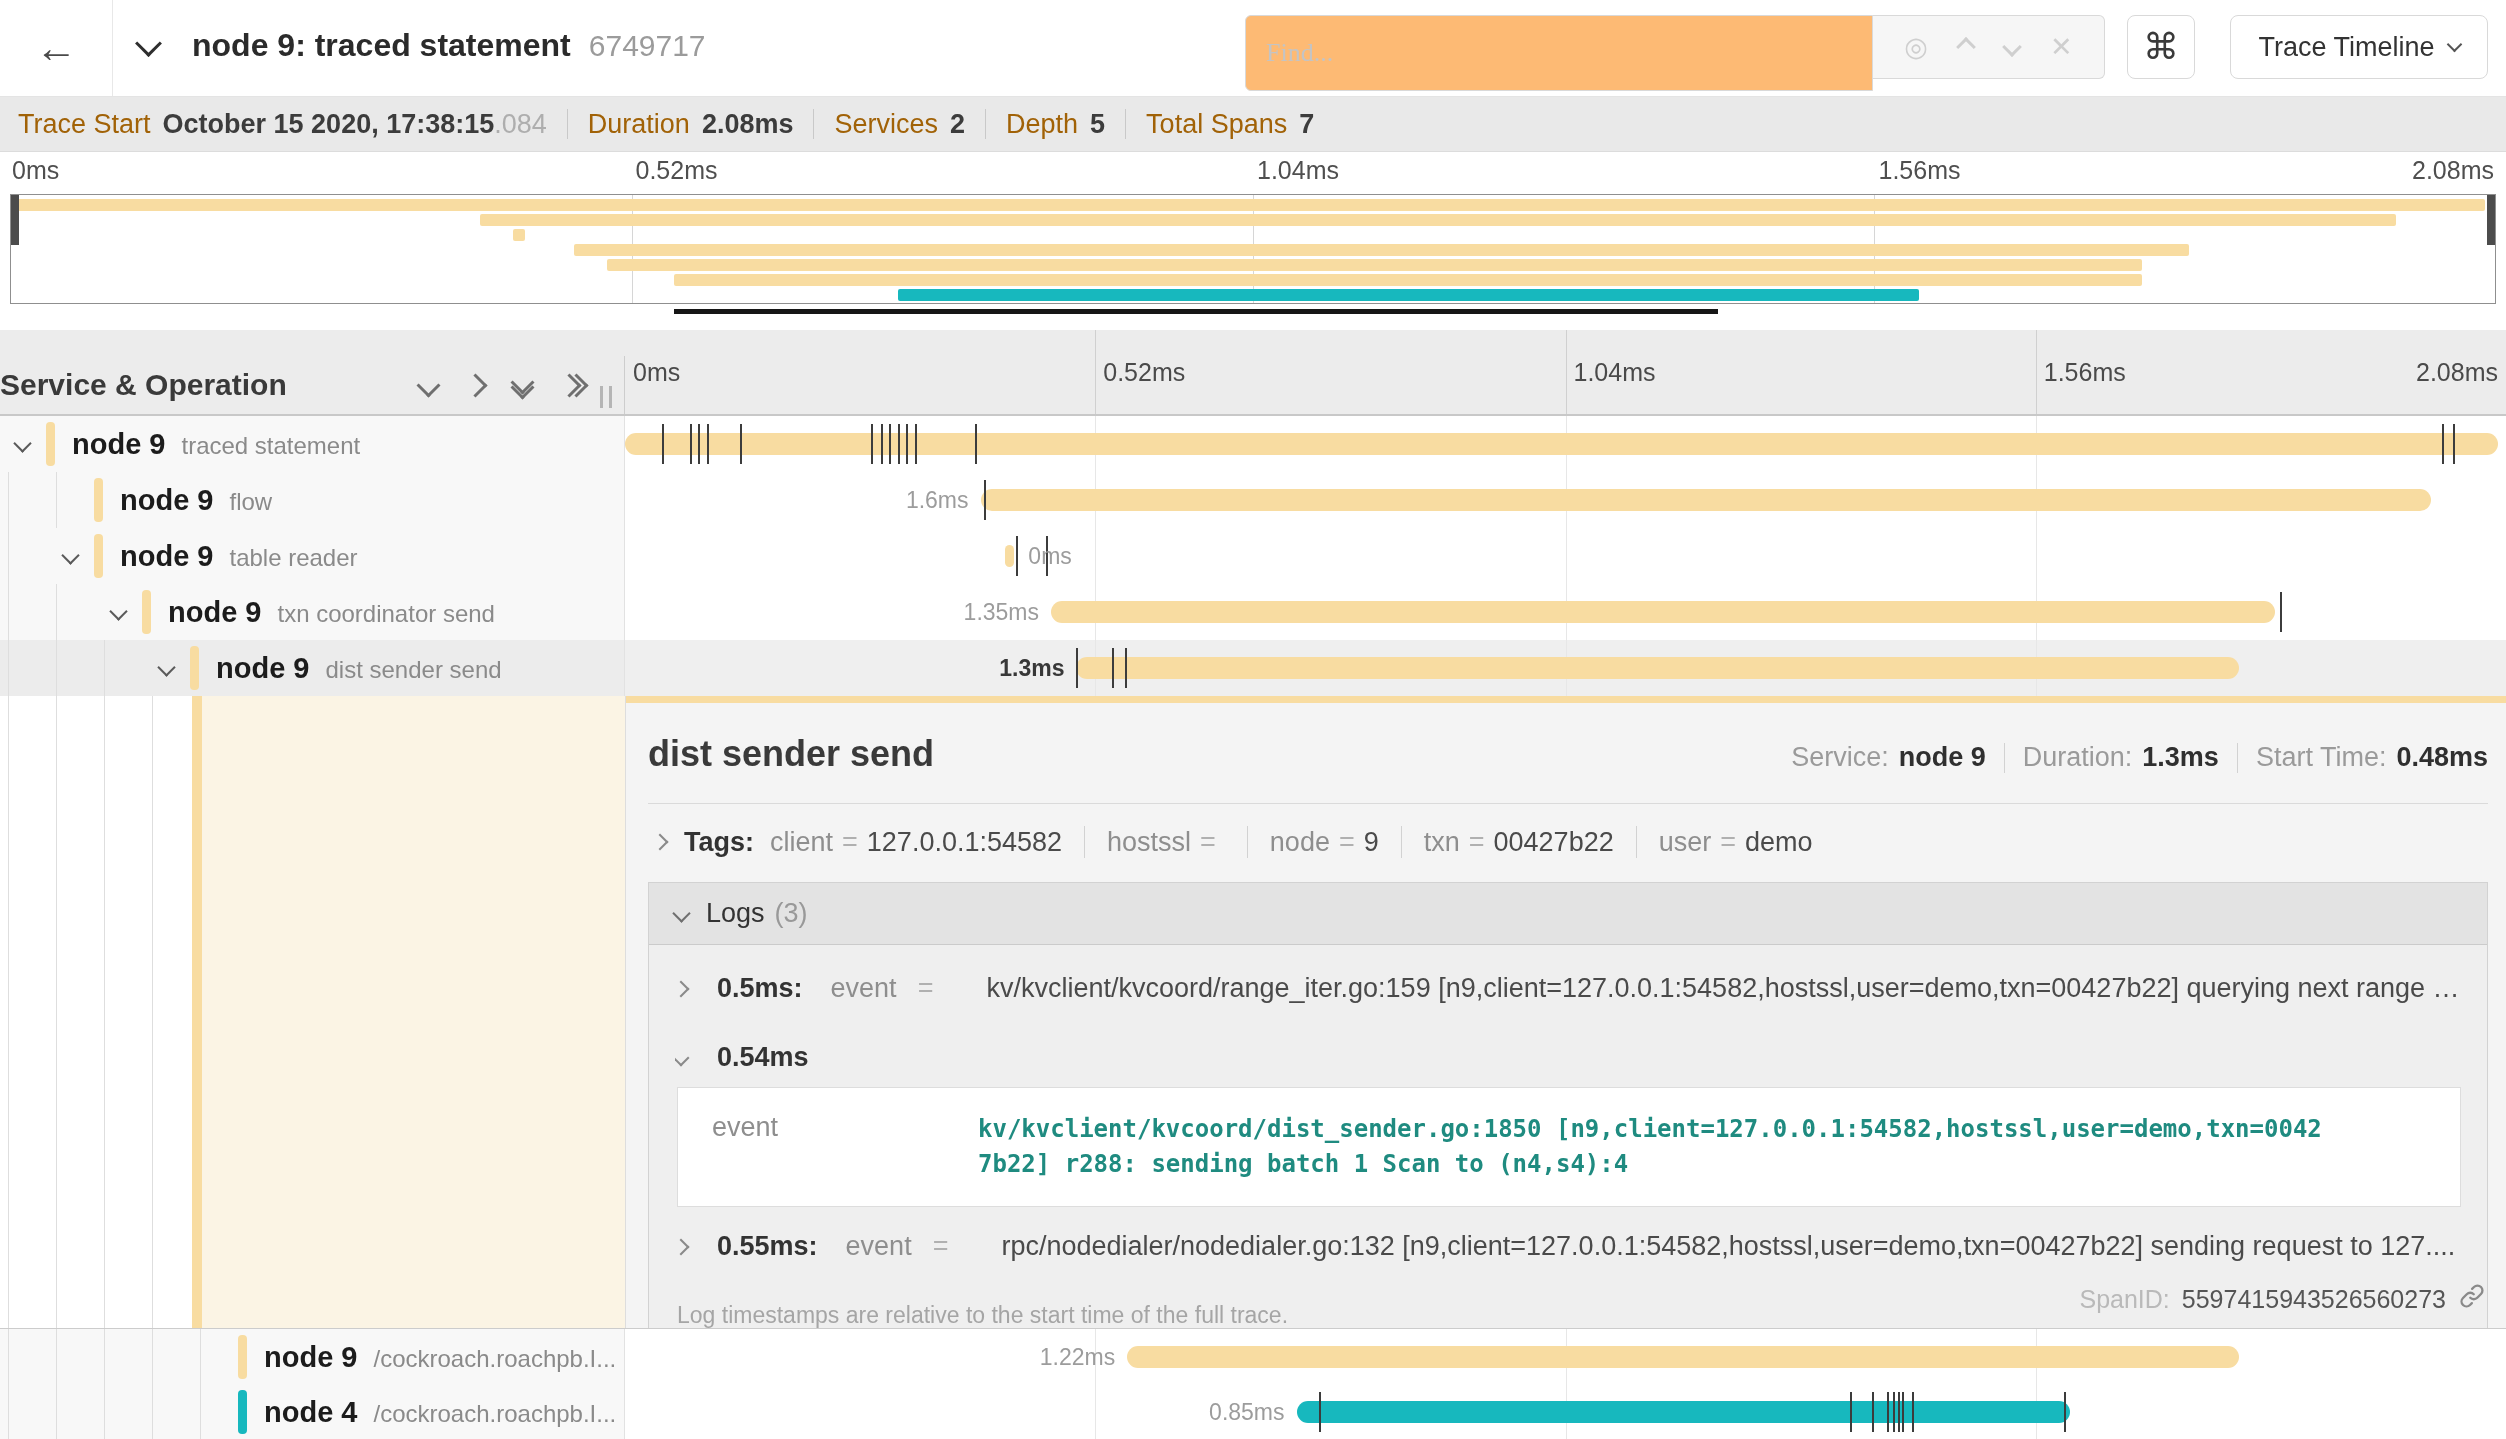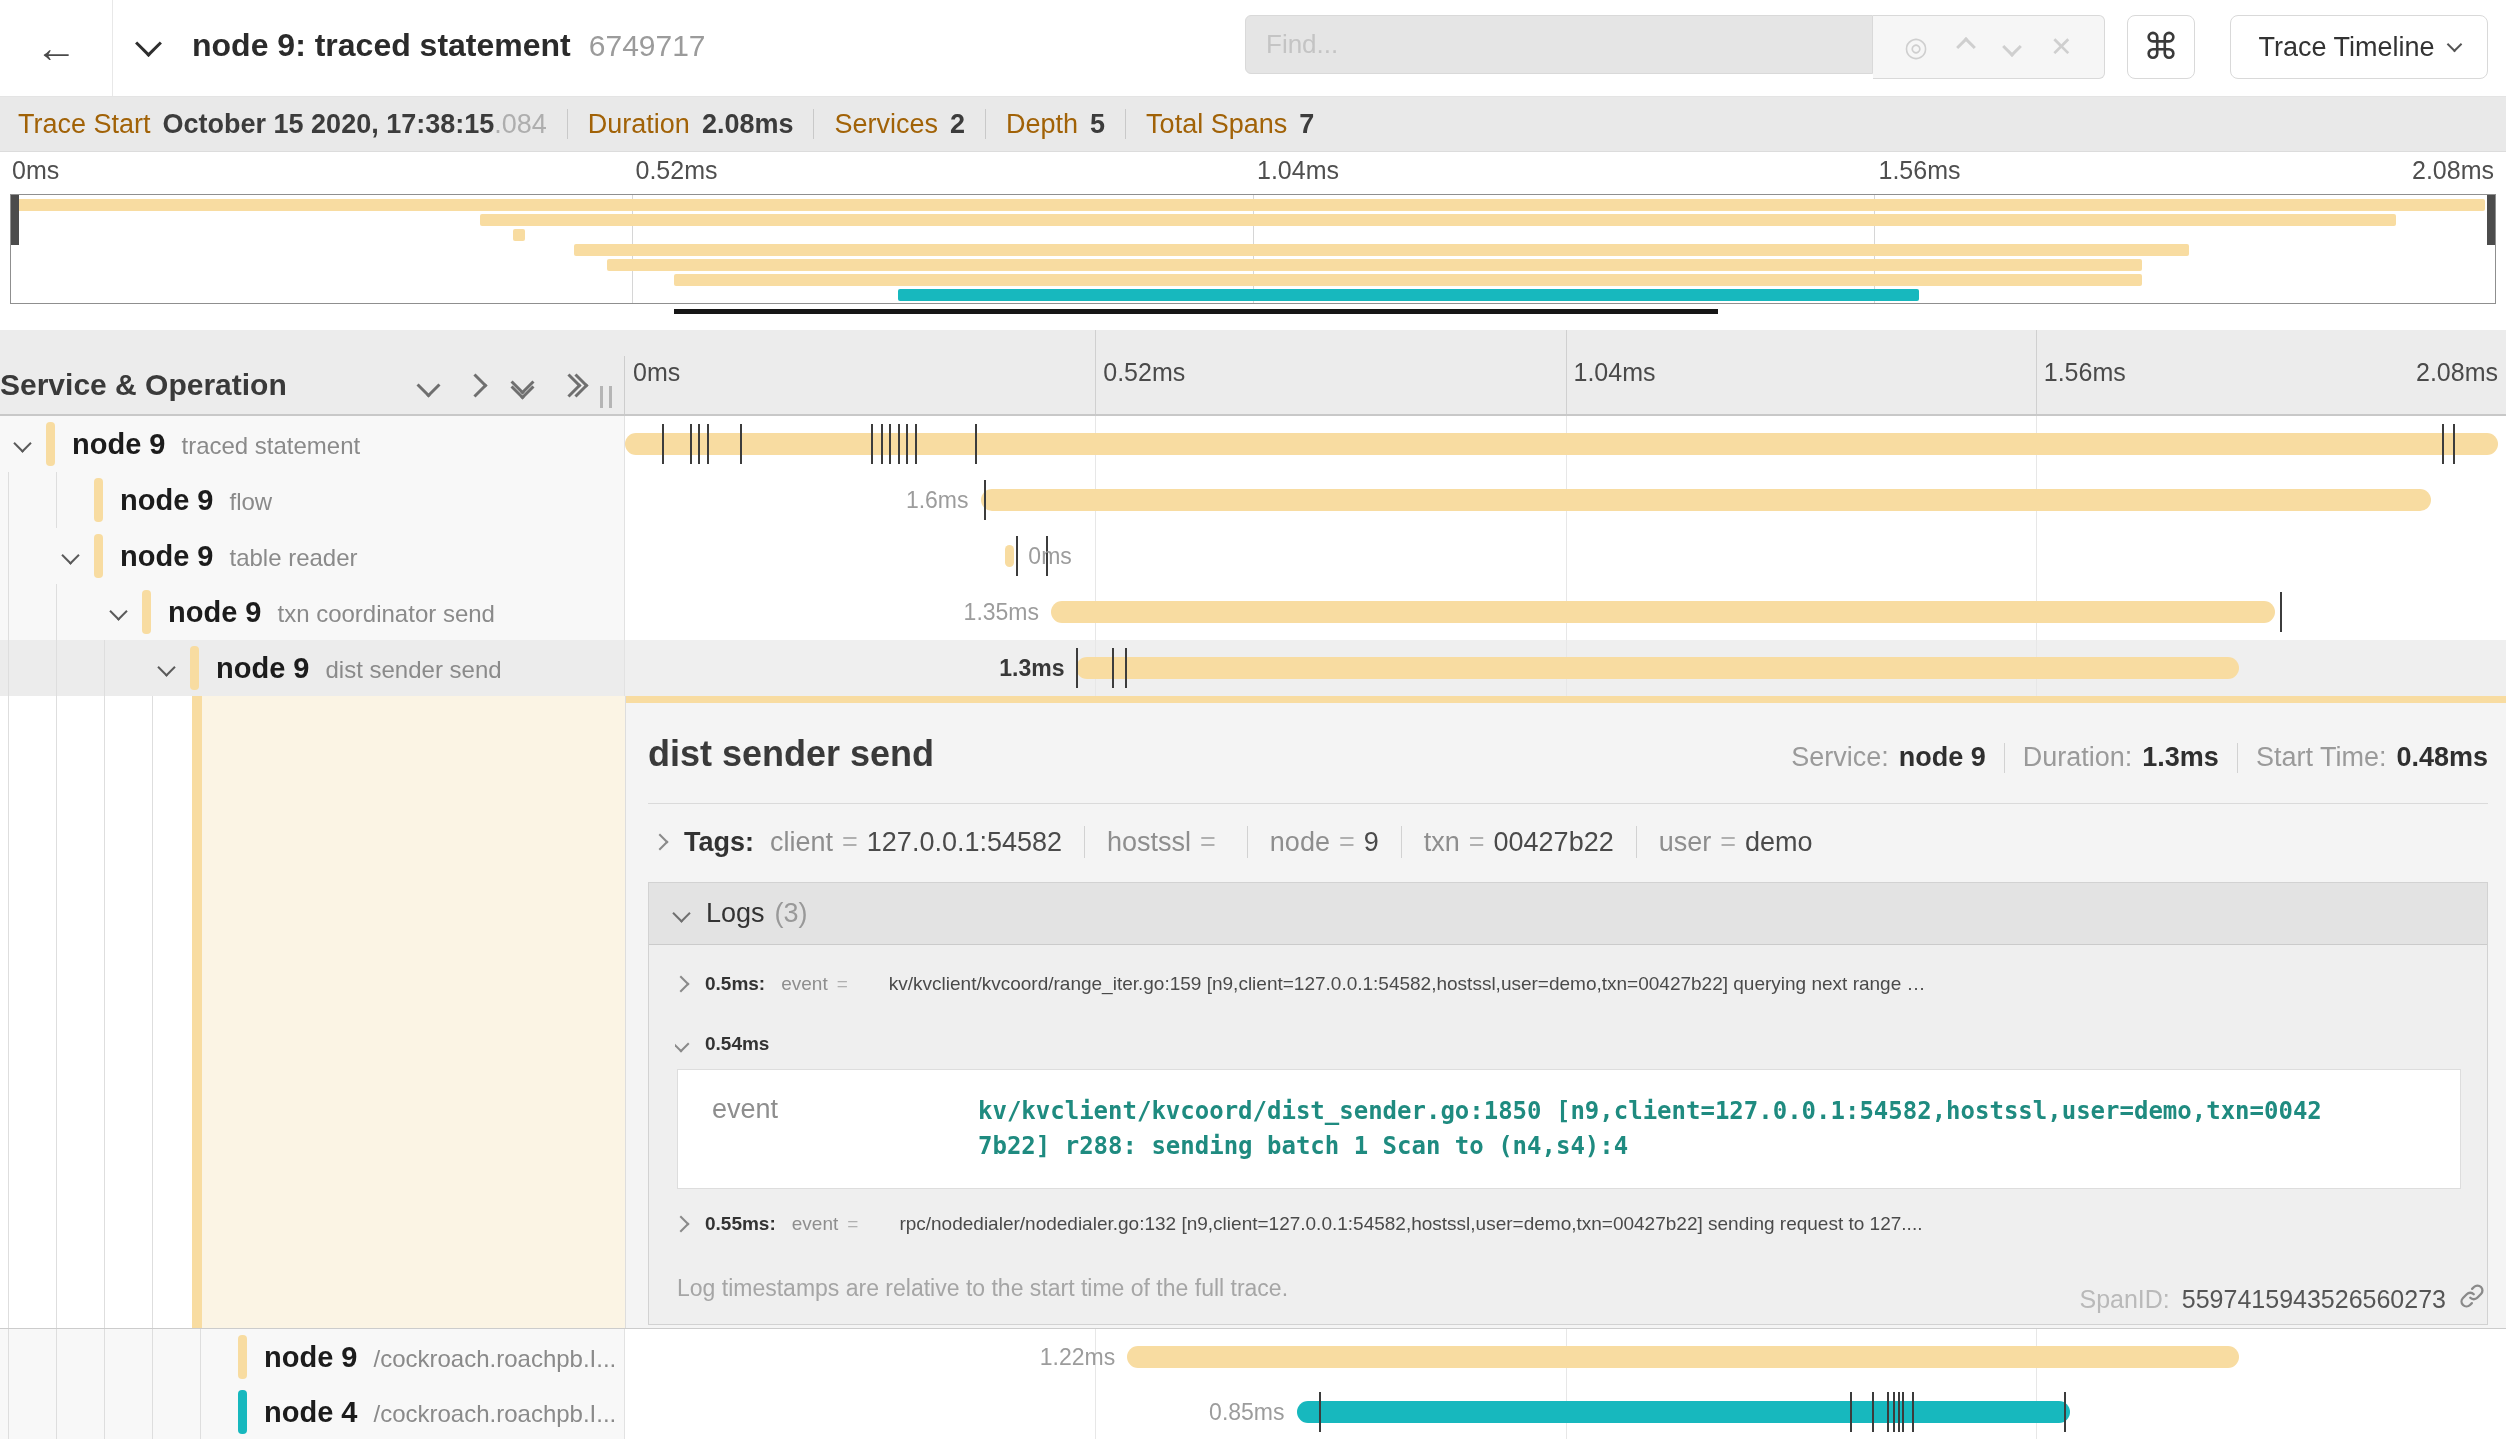--- a/index.html
+++ b/index.html
@@ -14,21 +14,21 @@
   .chev.sm{width:13px;height:13px;border-width:2.5px;}
 
   
   #topbar{position:absolute;left:0;top:0;width:2506px;height:97px;background:#fff;border-bottom:1px solid #e4e4e4;}
   #backbtn{position:absolute;left:0;top:0;width:113px;height:96px;border-right:1px solid #e8e8e8;display:flex;align-items:center;justify-content:center;font-size:42px;color:#4a4a4a;cursor:pointer;}
   #title-collapse{position:absolute;left:139px;top:34px;}
   #title-collapse .chev{width:19px;height:19px;border-width:3.5px;border-color:#2e2e2e;}
   #page-title{position:absolute;left:192px;top:27px;font-size:32px;font-weight:700;color:#2b2b2b;white-space:nowrap;display:flex;align-items:baseline;}
   #trace-id{font-weight:400;color:#9b9b9b;margin-left:18px;font-size:30px;}
   #find-group{position:absolute;left:1245px;top:15px;height:64px;display:flex;}
-  #find-input{width:628px;height:59px;border:1px solid #d9d9d9;border-radius:6px 0 0 6px;padding:0 20px;font-size:26px;font-family:Liberation Sans, sans-serif;color:#444;outline:none;background:#e5e5e5;}
+  #find-input{width:628px;height:76px;border:1px solid #d9d9d9;border-radius:6px 0 0 6px;padding:0 20px;font-size:26px;font-family:Liberation Serif, serif;color:#444;outline:none;background:#fdba74;}
   #find-input::placeholder{color:#c4c4c4;}
   #find-addon{width:232px;height:64px;background:#f6f6f6;border:1px solid #d9d9d9;border-left:none;border-radius:0 6px 6px 0;display:flex;align-items:center;justify-content:space-evenly;}
   .addon-glyph{color:#cfcfcf;font-size:27px;line-height:1;}
   #find-addon .chev{border-color:#cfcfcf;width:14px;height:14px;border-width:3px;}
   #kbd-btn{position:absolute;left:2127px;top:15px;width:68px;height:64px;border:1px solid #d9d9d9;border-radius:8px;display:flex;align-items:center;justify-content:center;font-size:36px;color:#3a3a3a;background:#fff;cursor:pointer;}
   #view-btn{position:absolute;left:2230px;top:15px;width:258px;height:64px;border:1px solid #d9d9d9;border-radius:8px;background:#fff;display:flex;align-items:center;justify-content:center;gap:14px;font-size:27px;color:#333;cursor:pointer;}
   #view-btn .chev{width:11px;height:11px;border-width:2.5px;border-color:#555;margin-top:-6px;}
 
   
   #infobar{position:absolute;left:0;top:97px;width:2506px;height:55px;background:#e9e9e9;border-bottom:1px solid #dcdcdc;display:flex;align-items:center;padding-left:18px;font-size:27px;white-space:nowrap;}
@@ -102,21 +102,21 @@
   .t-key{color:#8e8e8e;}
   .t-eq{color:#b0b0b0;margin:0 9px;}
   .t-val{color:#4a4a4a;}
   .t-div{width:1px;height:32px;background:#d2d2d2;margin:0 22px;}
   .logs-box{margin:24px 18px 0 22px;border:1px solid #d2d2d2;}
   .lb-head{height:62px;background:#e3e3e3;border-bottom:1px solid #cbcbcb;display:flex;align-items:center;padding-left:26px;font-size:27px;cursor:pointer;}
   .lb-head .chev{border-color:#6f6f6f;width:13px;height:13px;border-width:2.5px;}
   .lb-title{font-weight:400;color:#333;margin:0 10px 0 18px;}
   .lb-count{color:#999;}
   .lb-body{background:#efefef;padding:8px 0 0 26px;}
-  .log-line{display:flex;align-items:center;padding:20px 0 18px 0;font-size:19px;white-space:nowrap;overflow:hidden;cursor:pointer;}
+  .log-line{display:flex;align-items:center;padding:20px 0 18px 0;font-size:27px;white-space:nowrap;overflow:hidden;cursor:pointer;gap:12px;}
   .log-line .chev{border-color:#8a8a8a;width:12px;height:12px;border-width:2.5px;flex:none;}
   .l-time{font-weight:700;color:#333;margin:0 16px 0 18px;}
   .l-key{color:#8e8e8e;}
   .l-eq{color:#b0b0b0;margin:0 9px;}
   .l-val{color:#4a4a4a;margin-left:32px;}
   .fieldbox{margin:4px 26px 4px 2px;background:#fff;border:1px solid #ddd;display:flex;padding:24px 0;}
   .fb-key{width:300px;padding-left:34px;font-size:27px;color:#8e8e8e;}
   .fb-val{font-family:"DejaVu Sans Mono","Liberation Mono",monospace;font-size:24px;line-height:35px;font-weight:700;width:1345px;word-break:break-all;}
   .lb-foot{padding:22px 0 22px 2px;font-size:23px;color:#a5a5a5;}
   .dc-spanid{position:absolute;right:20px;bottom:12px;display:flex;align-items:center;gap:12px;font-size:25px;}

